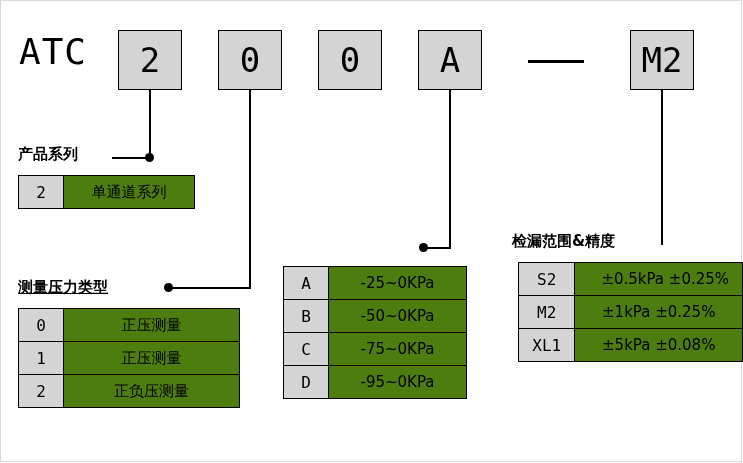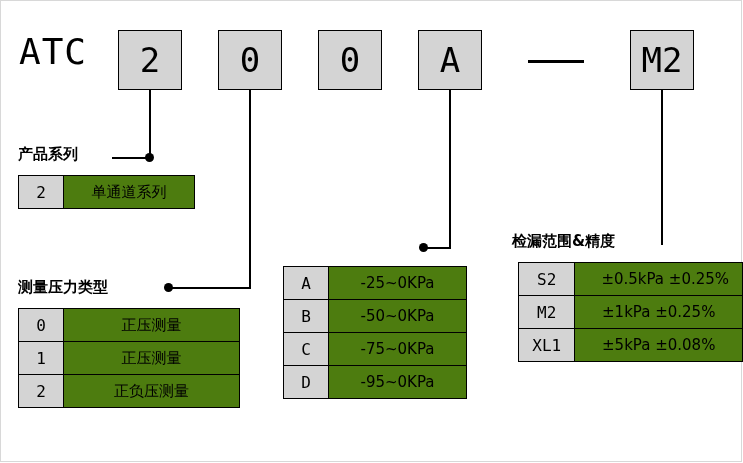--- a/index.html
+++ b/index.html
@@ -148,21 +148,21 @@
   <div class="group-title" style="left:18px; top:145px;">产品系列</div>
   <table class="tbl" style="left:18px; top:175px;">
     <tbody>
         <tr>
       <td class="key" style="width:36px;">2</td>
       <td class="val" style="width:122px;">单通道系列</td>
     </tr>
   </tbody>
     </table>
 
-  <div class="group-title" style="left:18px; top:278px;">测量压力类型</div>
+  <div class="group-title" style="left:18px; top:278px;text-decoration:underline;">测量压力类型</div>
   <table class="tbl" style="left:18px; top:308px;">
     <tbody>
         <tr>
       <td class="key" style="width:36px;">0</td>
       <td class="val" style="width:167px;">正压测量</td>
     </tr>
     <tr>
       <td class="key">1</td>
       <td class="val">正压测量</td>
     </tr>

